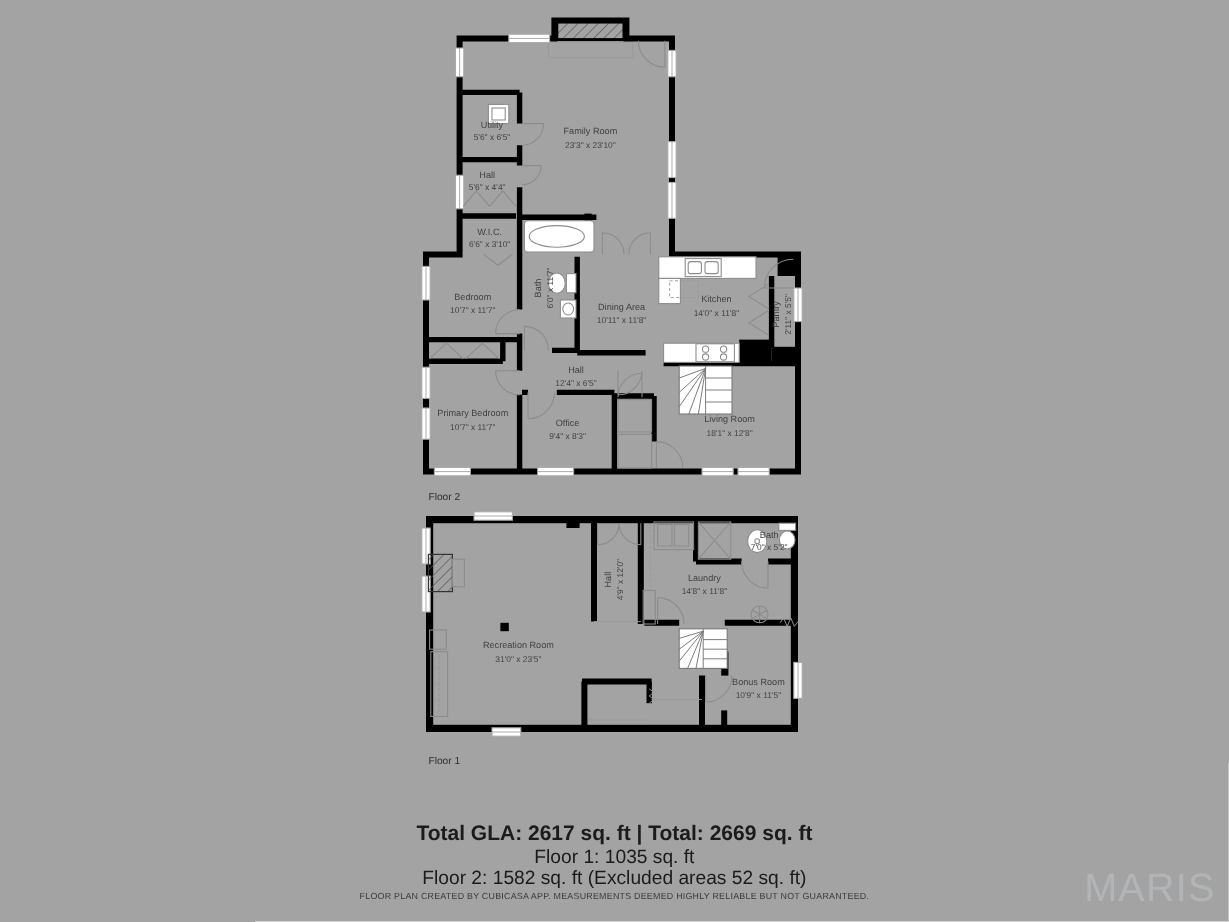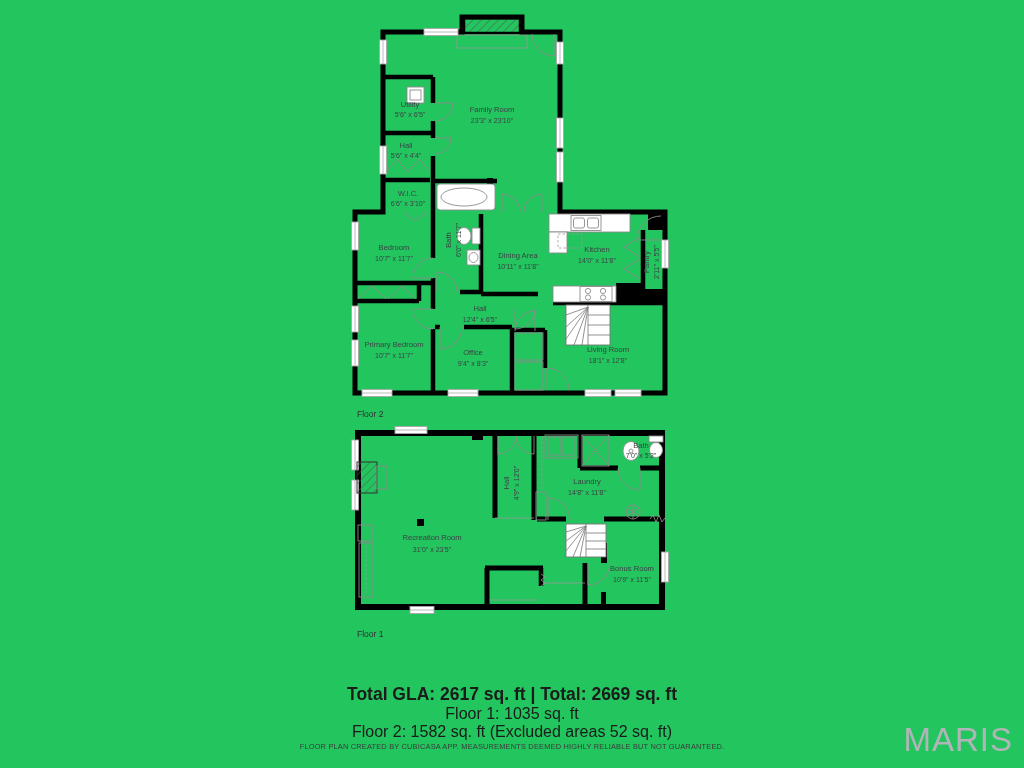--- a/index.html
+++ b/index.html
@@ -1,16 +1,16 @@
 <!DOCTYPE html>
 <html><head>
 <meta charset="utf-8">
 <style>
   html,body{margin:0;padding:0;background:#ffffff;}
-  .page{position:relative;width:1024px;height:768px;background:#22c55e;overflow:hidden;}
+  .page{position:relative;width:1024px;height:768px;background:#a3a3a3;overflow:hidden;}
   svg{display:block;}
   .wall{stroke:#000;fill:none;stroke-linecap:butt;}
   .w5{stroke-width:5;}
   .w45{stroke-width:4.5;}
   .w6{stroke-width:6;}
   .blk{fill:#000;stroke:none;}
   .fix{stroke:#8c8c8c;stroke-width:.9;fill:#fff;}
   .fixn{stroke:#8c8c8c;stroke-width:.9;fill:none;}
   .door{stroke:#8c8c8c;stroke-width:.9;fill:none;}
   .stair{stroke:#777;stroke-width:.8;fill:none;}

